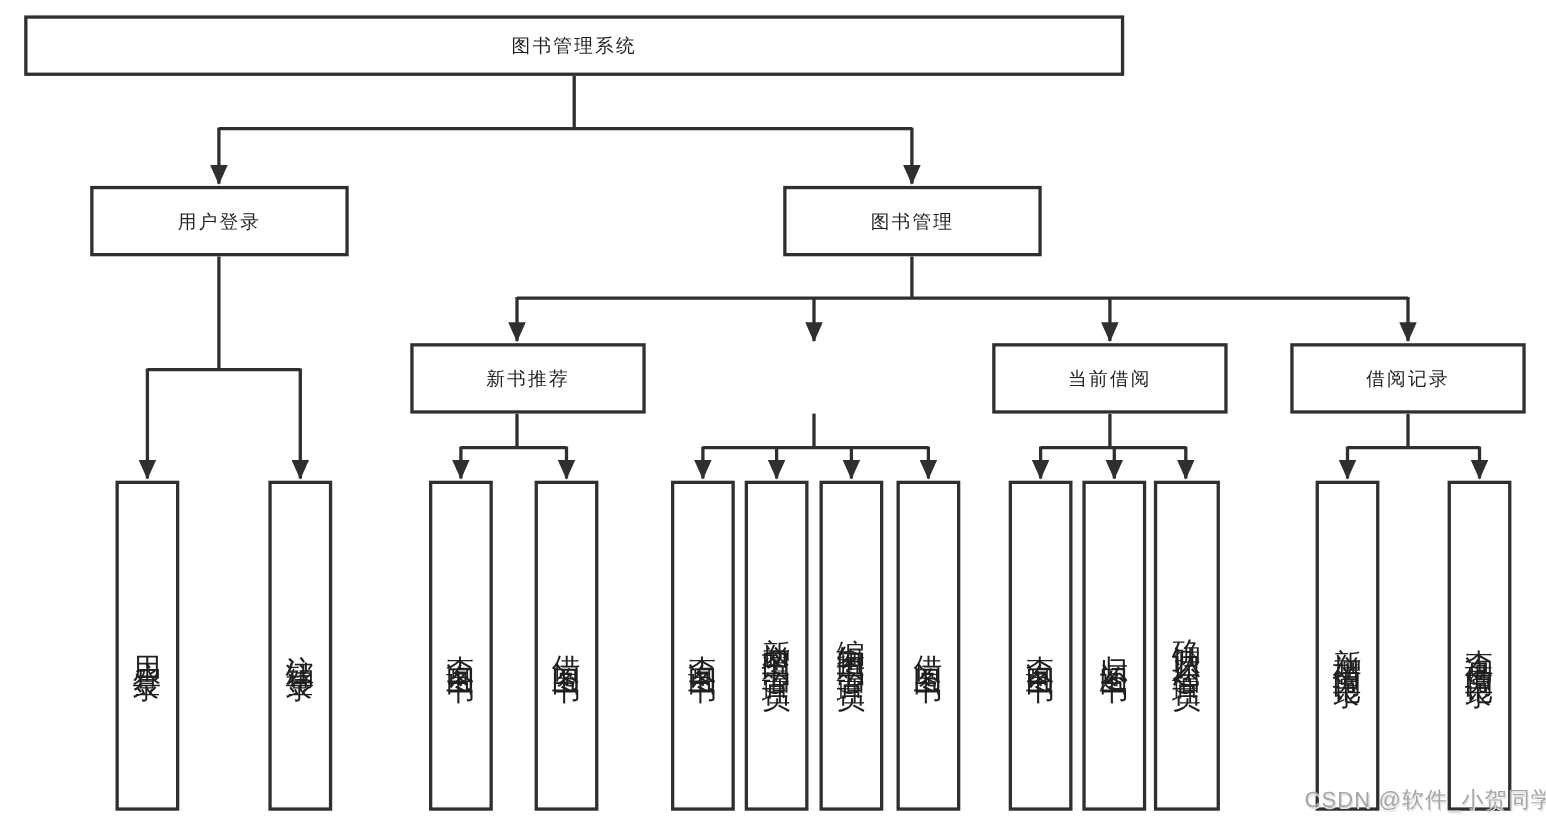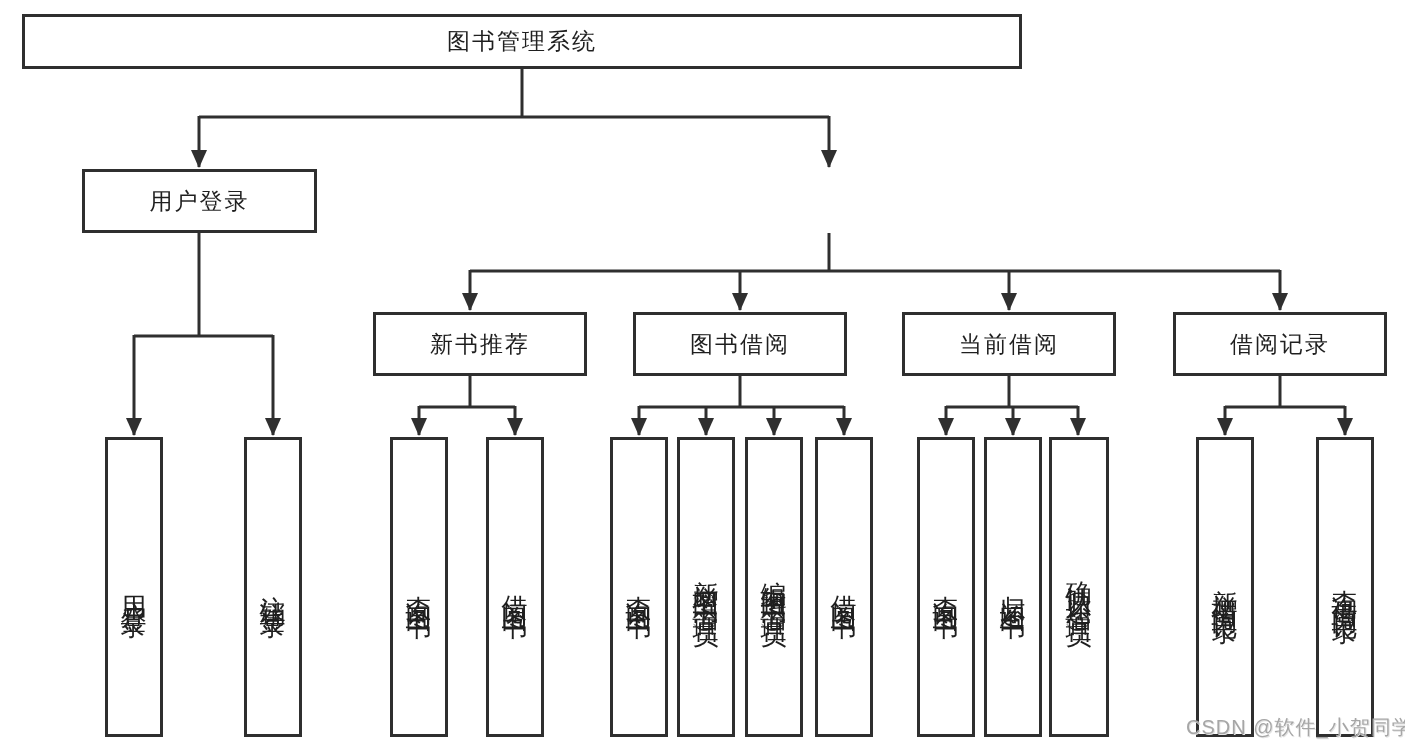--- a/index.html
+++ b/index.html
@@ -29,21 +29,21 @@
     box-sizing: border-box;
     background: #ffffff;
     border: 3px solid #2f2f2f;
     color: #1f1f1f;
     display: flex;
     align-items: center;
     justify-content: center;
     z-index: 2;
   }
   .hbox {
-    font-size: 23px;
+    font-size: 17px;
     letter-spacing: 2px;
     white-space: nowrap;
     font-family: Liberation Serif, serif;
   }
   .vbox {
     writing-mode: vertical-rl;
     text-orientation: mixed;
     font-size: 26px;
     letter-spacing: 6px;
     line-height: 1;
@@ -111,23 +111,23 @@
       <path d="M1280,376 V407"></path>
       <path d="M1225,407 H1345"></path>
       <path d="M1225,406 V435" marker-end="url(#ah)"></path>
       <path d="M1345,406 V435" marker-end="url(#ah)"></path>
     </g>
   </svg>
 
   <div class="box hbox" style="left:22px; top:14px; width:1000px; height:55px;">图书管理系统</div>
 
   <div class="box hbox" style="left:82px; top:169px; width:235px; height:64px;">用户登录</div>
+  <div class="box hbox" style="left:712px; top:169px; width:235px; height:64px;">图书管理</div>
 
   <div class="box hbox" style="left:373px; top:312px; width:214px; height:64px;">新书推荐</div>
-  <div class="box hbox" style="left:633px; top:312px; width:214px; height:64px;">图书借阅</div>
   <div class="box hbox" style="left:1173px; top:312px; width:214px; height:64px;">借阅记录</div>
   <div class="box hbox" style="left:902px; top:312px; width:214px; height:64px;">当前借阅</div>
 
   <div class="box vbox" style="left:105px; top:437px; width:58px; height:300px;">用户登录</div>
   <div class="box vbox" style="left:244px; top:437px; width:58px; height:300px;">注销登录</div>
 
   <div class="box vbox" style="left:390px; top:437px; width:58px; height:300px;">查询图书</div>
   <div class="box vbox" style="left:486px; top:437px; width:58px; height:300px;">借阅图书</div>
 
   <div class="box vbox" style="left:610px; top:437px; width:58px; height:300px;">查询图书</div>

